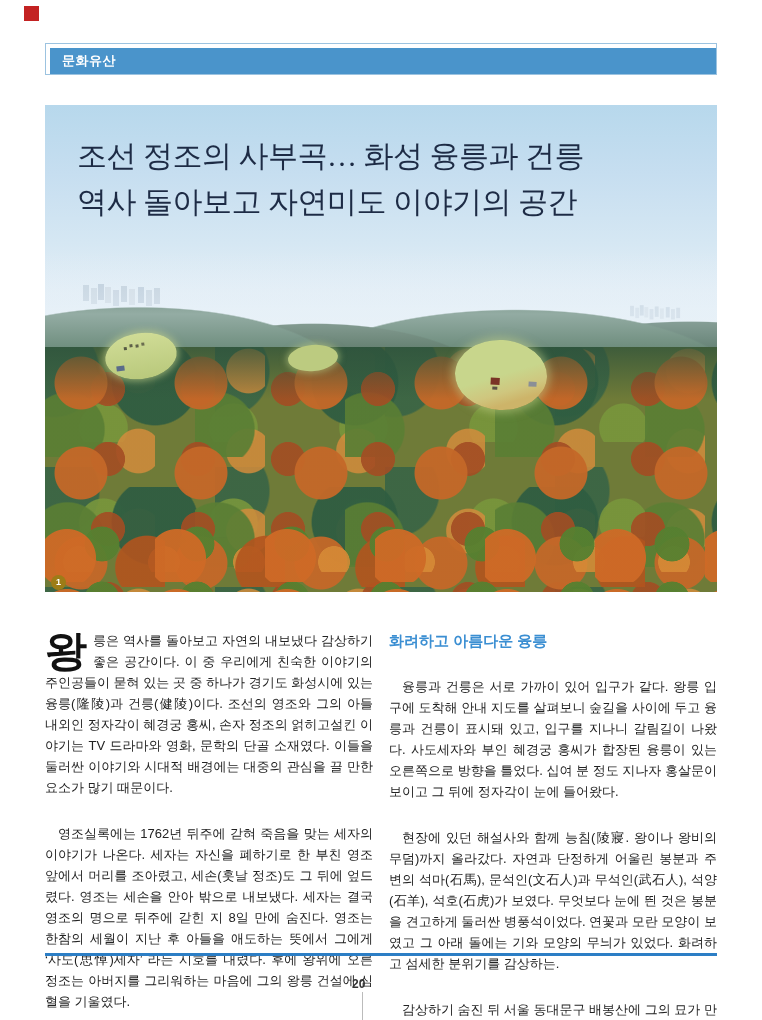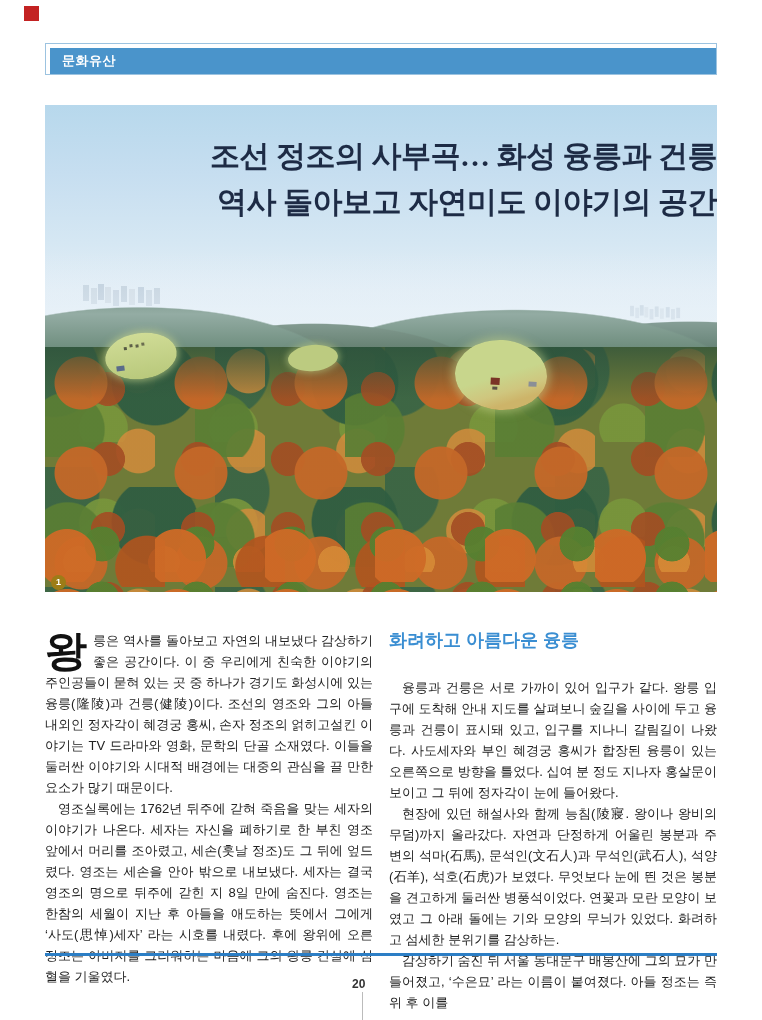--- a/index.html
+++ b/index.html
@@ -10,23 +10,23 @@
   .red-marker{position:absolute;left:24px;top:6px;width:15px;height:15px;background:#c32222;}
 
   
   .cat-box{position:absolute;left:45px;top:43px;width:672px;border:1px solid #9cc3e0;box-sizing:border-box;}
   .cat-bar{margin:4px 0 0 4px;height:26px;background:#4a94cb;color:#ffffff;
            font-size:13px;font-weight:bold;line-height:26px;padding-left:12px;letter-spacing:.5px;}
 
   
   .photo{position:absolute;left:45px;top:105px;width:672px;height:487px;overflow:hidden;
          background:linear-gradient(180deg,#b7d8ec 0%,#c6def0 14%,#d5e7f3 28%,#e3eef6 38%,#e9f2f7 45%);}
-  .hero-title{position:absolute;left:0;top:28px;width:100%;text-align:right;z-index:6;
-              font-family:"Liberation Serif","DejaVu Serif",serif;font-weight:bold;
-              font-size:30px;line-height:46px;color:#1d2b45;letter-spacing:-0.5px;}
+  .hero-title{position:absolute;left:0;top:28px;width:100%;text-align:left;z-index:6;
+              font-family:"Liberation Serif","DejaVu Serif",serif;font-weight:normal;
+              font-size:30px;line-height:46px;color:#1d2b45;letter-spacing:-0.5px;padding-left:32px;}
   .hills{position:absolute;left:0;top:148px;width:100%;height:128px;z-index:1;background:
      radial-gradient(52% 100% at 14% 102%, #41684f 0 59%, transparent 60%),
      radial-gradient(46% 92% at 40% 110%, #35573f 0 59%, transparent 60%),
      radial-gradient(56% 100% at 70% 104%, #3f664d 0 59%, transparent 60%),
      radial-gradient(50% 88% at 96% 106%, #365a45 0 59%, transparent 60%);}
   .haze{position:absolute;left:0;top:146px;width:100%;height:140px;z-index:3;background:
      linear-gradient(180deg,rgba(230,240,248,0) 0%,rgba(230,240,248,.5) 45%,rgba(230,240,248,0) 100%);}
   .city{position:absolute;z-index:2;width:6px;height:16px;background:#bccbd8;opacity:.85;
         box-shadow:8px 3px 0 #c6d3de,15px -1px 0 #b4c4d3,22px 2px 0 #ccd7e0,30px 5px 0 #bfcdda,
         38px 1px 0 #b8c8d5,46px 4px 0 #cdd8e1,55px 2px 0 #b5c5d4,63px 5px 0 #c2d0db,71px 3px 0 #bac9d6;}
@@ -65,24 +65,24 @@
   .tomb-building{position:absolute;left:36px;top:38px;width:9px;height:7px;background:#7a3426;box-shadow:0 7px 0 -2px #5c5346;}
   .tomb-hut{position:absolute;left:74px;top:40px;width:8px;height:5px;background:#8a8f96;}
   .photo-marker{position:absolute;left:6px;top:470px;width:15px;height:15px;border-radius:50%;
       background:#9d7c17;z-index:7;color:#fff;font-size:9px;font-weight:bold;text-align:center;line-height:15px;}
 
   
   .col{position:absolute;top:630px;width:328px;font-size:13px;line-height:21px;color:#222;}
   .col-left{left:45px;}
   .col-right{left:389px;}
   .col p{margin:0;text-align:justify;word-break:break-all;}
-  .col p.indent{text-indent:13px;}
+  .col p.indent{text-indent:13px;margin-top:25px;}
   .dropcap{float:left;font-size:42px;line-height:38px;font-weight:bold;color:#111;margin:2px 6px 0 0;}
   .bold-inline{font-weight:normal;}
-  .subhead{font-size:18px;font-weight:bold;color:#3a8ed2;margin:0 0 26px 0;}
+  .subhead{font-size:15px;font-weight:bold;color:#3a8ed2;margin:0 0 9px 0;}
 
   
   .rule{position:absolute;left:45px;top:953px;width:672px;height:3px;background:#2c7ec5;}
   .footer{position:absolute;left:352px;top:976px;display:flex;align-items:flex-start;flex-direction:column;}
   .page-num{font-size:12px;font-weight:bold;color:#333;line-height:16px;}
   .foot-div{width:1px;height:32px;background:#bbbbbb;margin:0 10px;}
   .issue{font-size:11px;font-weight:bold;color:#a6a6a6;letter-spacing:.6px;line-height:16px;margin-top:14px;}
 </style>
 </head>
 <body>

